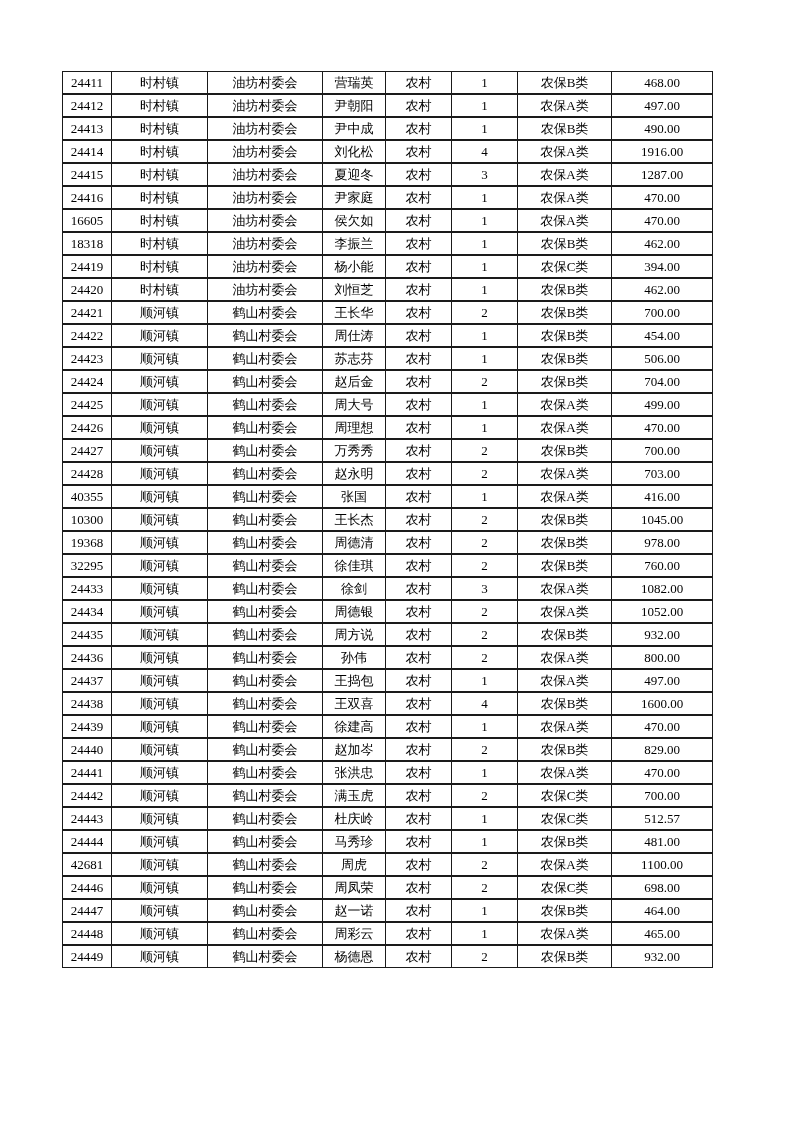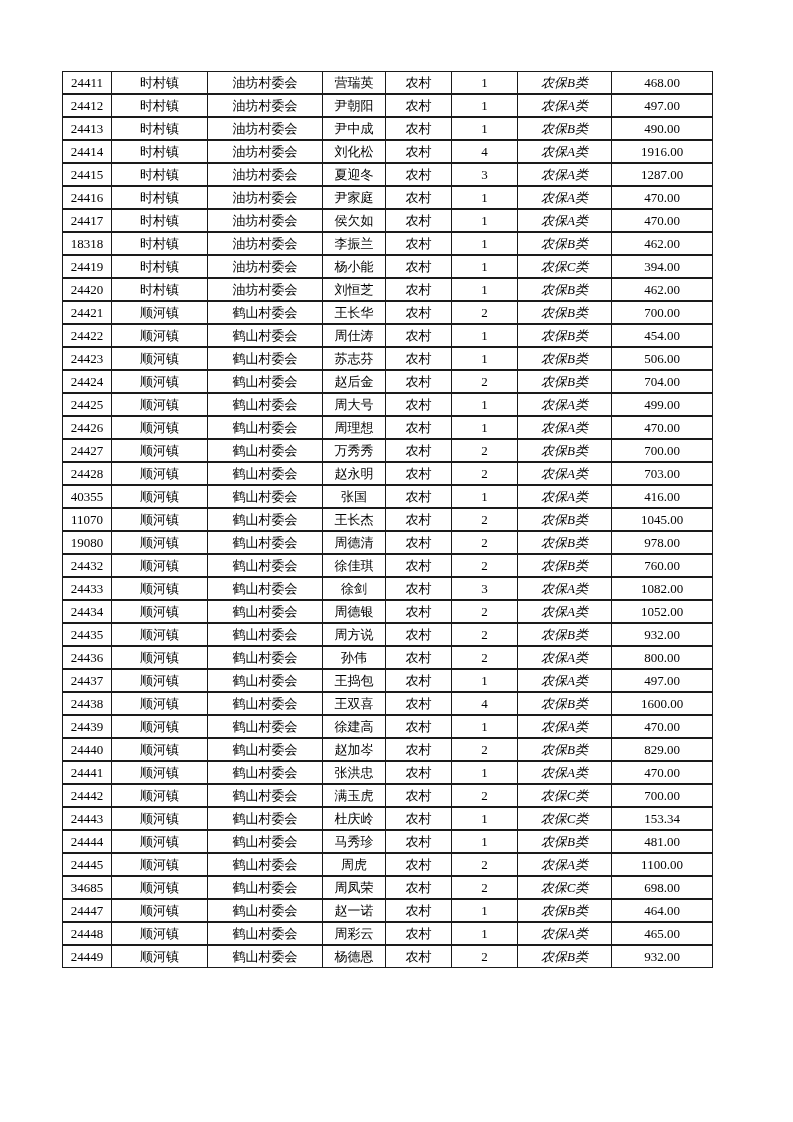--- a/index.html
+++ b/index.html
@@ -42,21 +42,21 @@
     border-right: 1px solid #1a1a1a;
     white-space: nowrap;
     overflow: hidden;
   }
   .c-seq      { flex: 0 0 49px; }
   .c-town     { flex: 0 0 96px; }
   .c-village  { flex: 0 0 115px; }
   .c-name     { flex: 0 0 63px; }
   .c-residence{ flex: 0 0 66px; text-align: center; }
   .c-count    { flex: 0 0 66px; }
-  .c-category { flex: 0 0 94px; font-style: italic; }
+  .c-category { flex: 0 0 94px; }
   .c-amount   { flex: 0 0 100px; border-right: none; }
 </style>
 </head>
 <body>
 
 <div class="page">
   <div class="roster-table" id="roster-table">
   <div class="row">
     <div class="cell c-seq">24411</div>
     <div class="cell c-town">时村镇</div>
@@ -117,21 +117,21 @@
     <div class="cell c-town">时村镇</div>
     <div class="cell c-village">油坊村委会</div>
     <div class="cell c-name">尹家庭</div>
     <div class="cell c-residence">农村</div>
     <div class="cell c-count">1</div>
     <div class="cell c-category">农保A类</div>
     <div class="cell c-amount">470.00</div>
   </div>
 
   <div class="row">
-    <div class="cell c-seq">24417</div>
+    <div class="cell c-seq">16605</div>
     <div class="cell c-town">时村镇</div>
     <div class="cell c-village">油坊村委会</div>
     <div class="cell c-name">侯欠如</div>
     <div class="cell c-residence">农村</div>
     <div class="cell c-count">1</div>
     <div class="cell c-category">农保A类</div>
     <div class="cell c-amount">470.00</div>
   </div>
 
   <div class="row">
@@ -260,43 +260,43 @@
     <div class="cell c-town">顺河镇</div>
     <div class="cell c-village">鹤山村委会</div>
     <div class="cell c-name">张国</div>
     <div class="cell c-residence">农村</div>
     <div class="cell c-count">1</div>
     <div class="cell c-category">农保A类</div>
     <div class="cell c-amount">416.00</div>
   </div>
 
   <div class="row">
-    <div class="cell c-seq">11070</div>
+    <div class="cell c-seq">10300</div>
     <div class="cell c-town">顺河镇</div>
     <div class="cell c-village">鹤山村委会</div>
     <div class="cell c-name">王长杰</div>
     <div class="cell c-residence">农村</div>
     <div class="cell c-count">2</div>
     <div class="cell c-category">农保B类</div>
     <div class="cell c-amount">1045.00</div>
   </div>
 
   <div class="row">
-    <div class="cell c-seq">19080</div>
+    <div class="cell c-seq">19368</div>
     <div class="cell c-town">顺河镇</div>
     <div class="cell c-village">鹤山村委会</div>
     <div class="cell c-name">周德清</div>
     <div class="cell c-residence">农村</div>
     <div class="cell c-count">2</div>
     <div class="cell c-category">农保B类</div>
     <div class="cell c-amount">978.00</div>
   </div>
 
   <div class="row">
-    <div class="cell c-seq">24432</div>
+    <div class="cell c-seq">32295</div>
     <div class="cell c-town">顺河镇</div>
     <div class="cell c-village">鹤山村委会</div>
     <div class="cell c-name">徐佳琪</div>
     <div class="cell c-residence">农村</div>
     <div class="cell c-count">2</div>
     <div class="cell c-category">农保B类</div>
     <div class="cell c-amount">760.00</div>
   </div>
 
   <div class="row">
@@ -410,47 +410,47 @@
   </div>
 
   <div class="row">
     <div class="cell c-seq">24443</div>
     <div class="cell c-town">顺河镇</div>
     <div class="cell c-village">鹤山村委会</div>
     <div class="cell c-name">杜庆岭</div>
     <div class="cell c-residence">农村</div>
     <div class="cell c-count">1</div>
     <div class="cell c-category">农保C类</div>
-    <div class="cell c-amount">153.34</div>
+    <div class="cell c-amount">512.57</div>
   </div>
 
   <div class="row">
     <div class="cell c-seq">24444</div>
     <div class="cell c-town">顺河镇</div>
     <div class="cell c-village">鹤山村委会</div>
     <div class="cell c-name">马秀珍</div>
     <div class="cell c-residence">农村</div>
     <div class="cell c-count">1</div>
     <div class="cell c-category">农保B类</div>
     <div class="cell c-amount">481.00</div>
   </div>
 
   <div class="row">
-    <div class="cell c-seq">24445</div>
+    <div class="cell c-seq">42681</div>
     <div class="cell c-town">顺河镇</div>
     <div class="cell c-village">鹤山村委会</div>
     <div class="cell c-name">周虎</div>
     <div class="cell c-residence">农村</div>
     <div class="cell c-count">2</div>
     <div class="cell c-category">农保A类</div>
     <div class="cell c-amount">1100.00</div>
   </div>
 
   <div class="row">
-    <div class="cell c-seq">34685</div>
+    <div class="cell c-seq">24446</div>
     <div class="cell c-town">顺河镇</div>
     <div class="cell c-village">鹤山村委会</div>
     <div class="cell c-name">周凤荣</div>
     <div class="cell c-residence">农村</div>
     <div class="cell c-count">2</div>
     <div class="cell c-category">农保C类</div>
     <div class="cell c-amount">698.00</div>
   </div>
 
   <div class="row">

